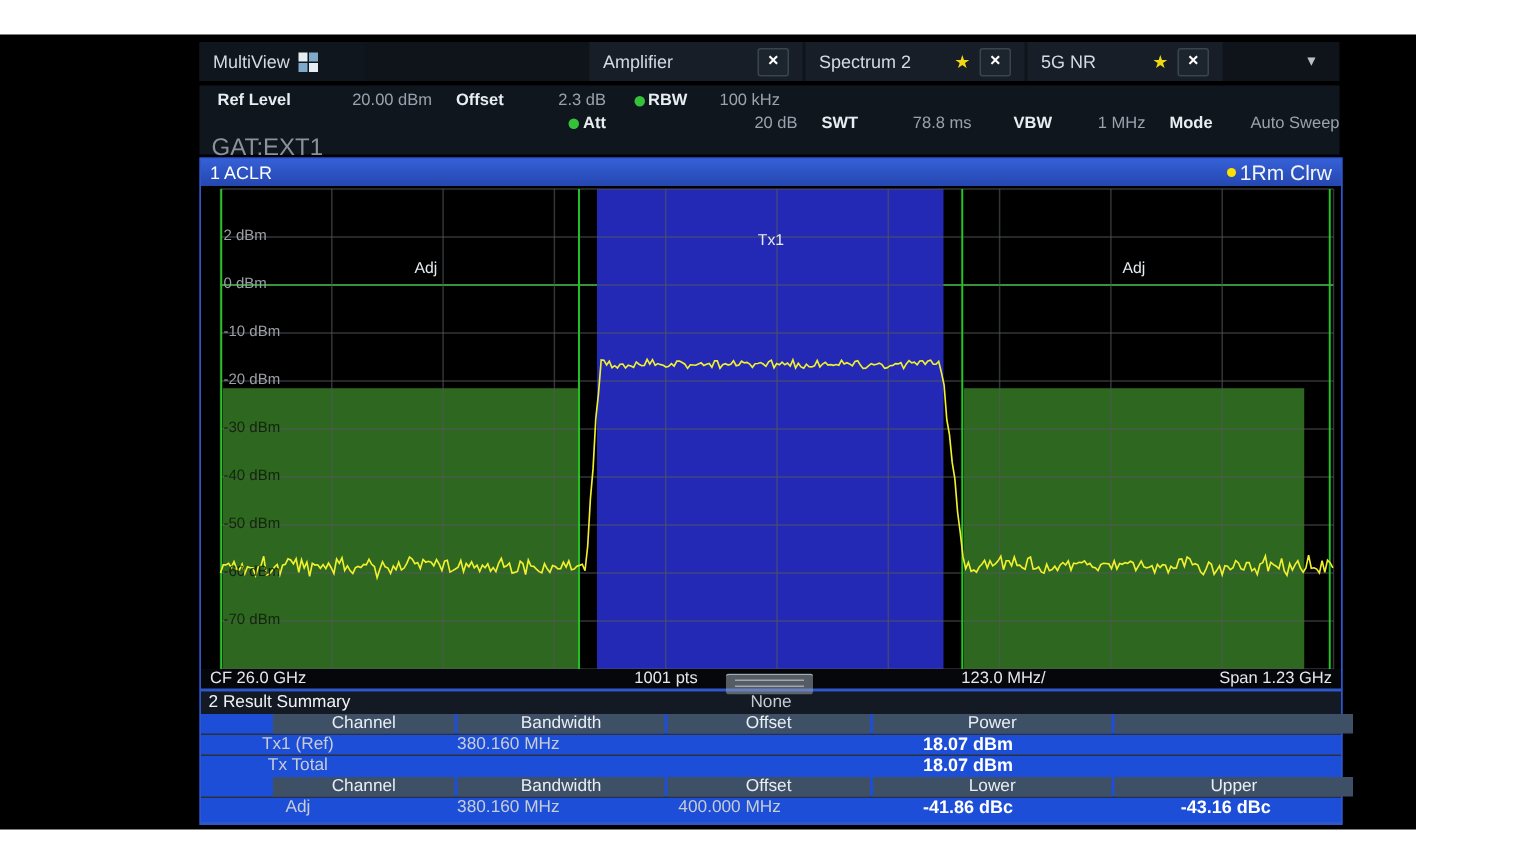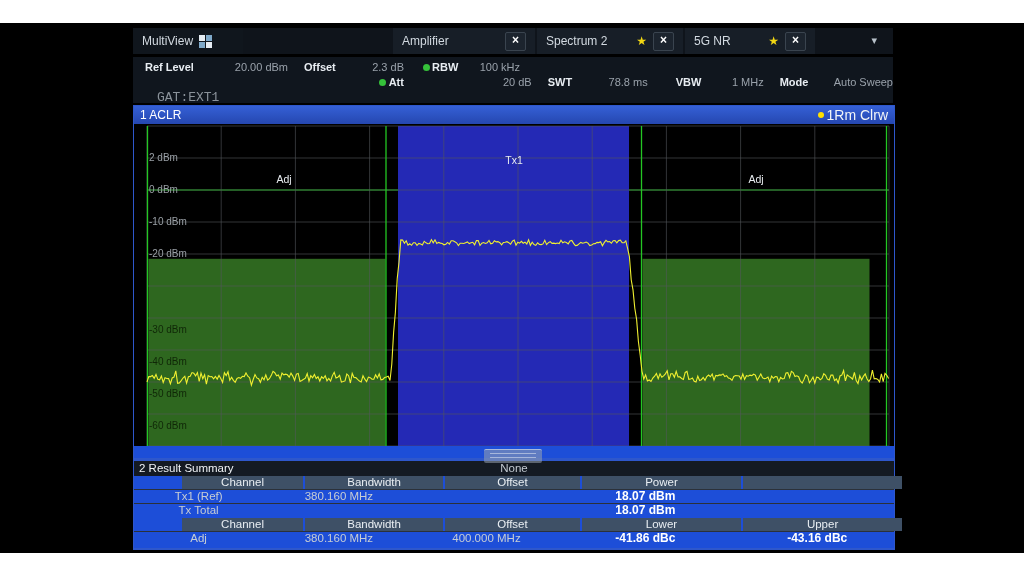--- a/index.html
+++ b/index.html
@@ -1,18 +1,18 @@
 <!DOCTYPE html>
 <html><head>
 <meta charset="utf-8">
 <style>
   html,body{margin:0;padding:0;background:#777;}
   .screen{position:relative;width:1024px;height:576px;background:#ffffff;overflow:hidden;
           font-family:"Liberation Sans","DejaVu Sans",sans-serif;-webkit-font-smoothing:antialiased;}
-  .bezel{position:absolute;left:0;top:23px;width:1024px;height:530px;background:#000;}
+  .bezel{position:absolute;left:0;top:23px;width:944px;height:530px;background:#000;}
 
   
   .tabbar{position:absolute;left:133px;top:5px;width:760px;height:26px;background:#0f141b;display:flex;align-items:stretch;}
   .tab{display:flex;align-items:center;gap:6px;padding:0 9px;margin-right:2px;background:#171e27;color:#d3dae1;font-size:12px;cursor:default;}
   .tab.first{background:#10161d;}
   .tab.active{background:linear-gradient(#5a7186,#465a6c);color:#f0f4f8;margin-top:47px;}
   .tab .lbl{white-space:nowrap;}
   .tab .spacer{flex:1;}
   .xbtn{width:19px;height:17px;background:#1c242e;border:1px solid #3a444f;border-radius:2px;
         color:#fff;font-size:12px;font-weight:bold;line-height:15px;text-align:center;}
@@ -30,35 +30,35 @@
   .srow.r1{top:3px;} .srow.r2{top:18px;justify-content:flex-end;}
   .dotcell{width:12px;display:flex;justify-content:center;}
   .gdot{width:7px;height:7px;border-radius:50%;background:#35c13a;}
   .sl{font-weight:bold;color:#e8edf2;}
   .sv{color:#9aa2ab;}
   .c1l{width:55px;} .c1v{width:88px;text-align:right;}
   .c2l{width:48px;margin-left:16px;} .c2v{width:52px;text-align:right;}
   .c3l{width:36px;} .c3v{width:52px;text-align:right;}
   .c4l{margin-left:16px;width:40px;} .c4v{margin-left:14px;}
   .sep3{width:16px;}
-  .gat{position:absolute;left:24px;top:33px;font-size:13px;color:#8a929a;font-family:Liberation Mono, monospace;}
+  .gat{position:absolute;left:8px;top:33px;font-size:16px;color:#8a929a;}
 
   
   .win{position:absolute;left:133px;width:762px;box-sizing:border-box;border:1px solid #2e57cc;background:#1d4ed8;}
   .win.aclr{top:82px;height:355px;border-bottom-width:2px;}
   .win.result{top:437px;height:90px;border-bottom-width:2px;}
   .wtitle{height:18px;background:linear-gradient(#3560d6,#2547b0);color:#fff;font-size:12px;
           display:flex;align-items:center;justify-content:space-between;padding:0 6px;}
   .tracelab{display:flex;align-items:center;gap:3px;font-size:14px;color:#f2f5f8;}
   .ydot{width:6px;height:6px;border-radius:50%;background:#ffe000;}
 
   .plot{position:relative;width:760px;height:322px;background:#000;overflow:hidden;}
   .plot svg{position:absolute;left:0;top:0;}
   .ylab{position:absolute;left:15px;font-size:10px;line-height:13px;color:#9aa0a6;white-space:nowrap;}
-  .ylab.dark{color:rgba(8,22,0,0.78);margin-top:44px;}
+  .ylab.dark{color:rgba(8,22,0,0.78);}
   .chlab{position:absolute;width:80px;text-align:center;font-size:10.5px;color:#e8ecf0;}
   .pfoot{position:relative;height:13px;background:#05070a;color:#e4e8ec;font-size:11px;line-height:13px;}
   .pfoot span{position:absolute;white-space:nowrap;}
   .pf-cf{left:6px;} .pf-pts{left:250px;width:120px;text-align:center;}
   .pf-div{left:470px;width:130px;text-align:center;} .pf-span{right:6px;}
 
   
   .rtitle{position:relative;height:15px;background:#141a23;color:#f0f3f6;font-size:11.5px;line-height:15px;padding-left:5px;}
   .none{position:absolute;left:320px;width:120px;text-align:center;color:#c3cad1;}
   .rgrid{display:grid;grid-template-columns:17% 19.4% 18.9% 22.4% 22.3%;column-gap:2px;padding-left:48px;}
@@ -194,20 +194,26 @@
         <span class="ylab" style="top:123px">-20 dBm</span>
         <span class="ylab dark" style="top:155px">-30 dBm</span>
         <span class="ylab dark" style="top:187px">-40 dBm</span>
         <span class="ylab dark" style="top:219px">-50 dBm</span>
         <span class="ylab dark" style="top:251px">-60 dBm</span>
         <span class="ylab dark" style="top:283px">-70 dBm</span>
         <span class="chlab" style="left:110px;top:49px">Adj</span>
         <span class="chlab" style="left:340px;top:30px">Tx1</span>
         <span class="chlab" style="left:582px;top:49px">Adj</span>
       </div>
+      <div class="pfoot">
+        <span class="pf-cf">CF 26.0 GHz</span>
+        <span class="pf-pts">1001 pts</span>
+        <span class="pf-div">123.0 MHz/</span>
+        <span class="pf-span">Span 1.23 GHz</span>
+      </div>
     </div>
 
     <div class="win result">
       <div class="rtitle">
         <span>2 Result Summary</span>
         <span class="none">None</span>
       </div>
       <div class="rgrid">
         <div class="hcell">Channel</div>
         <div class="hcell">Bandwidth</div>

